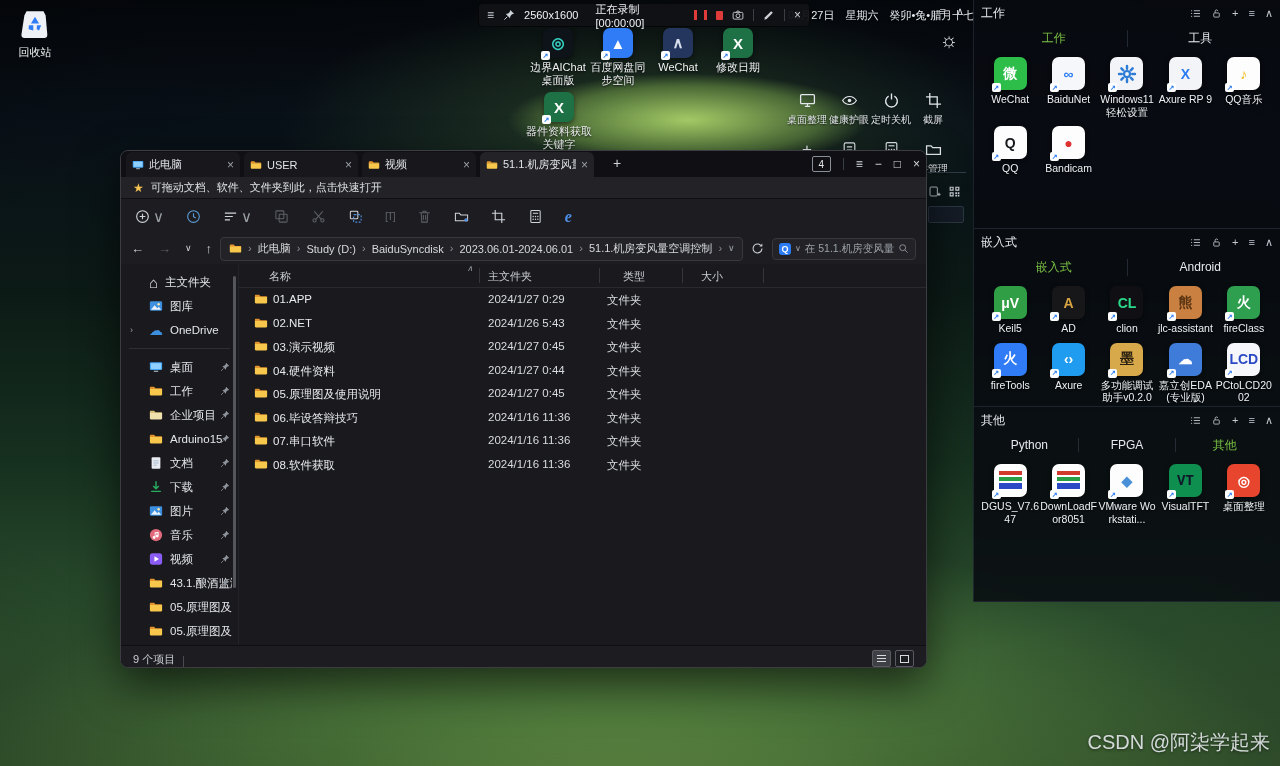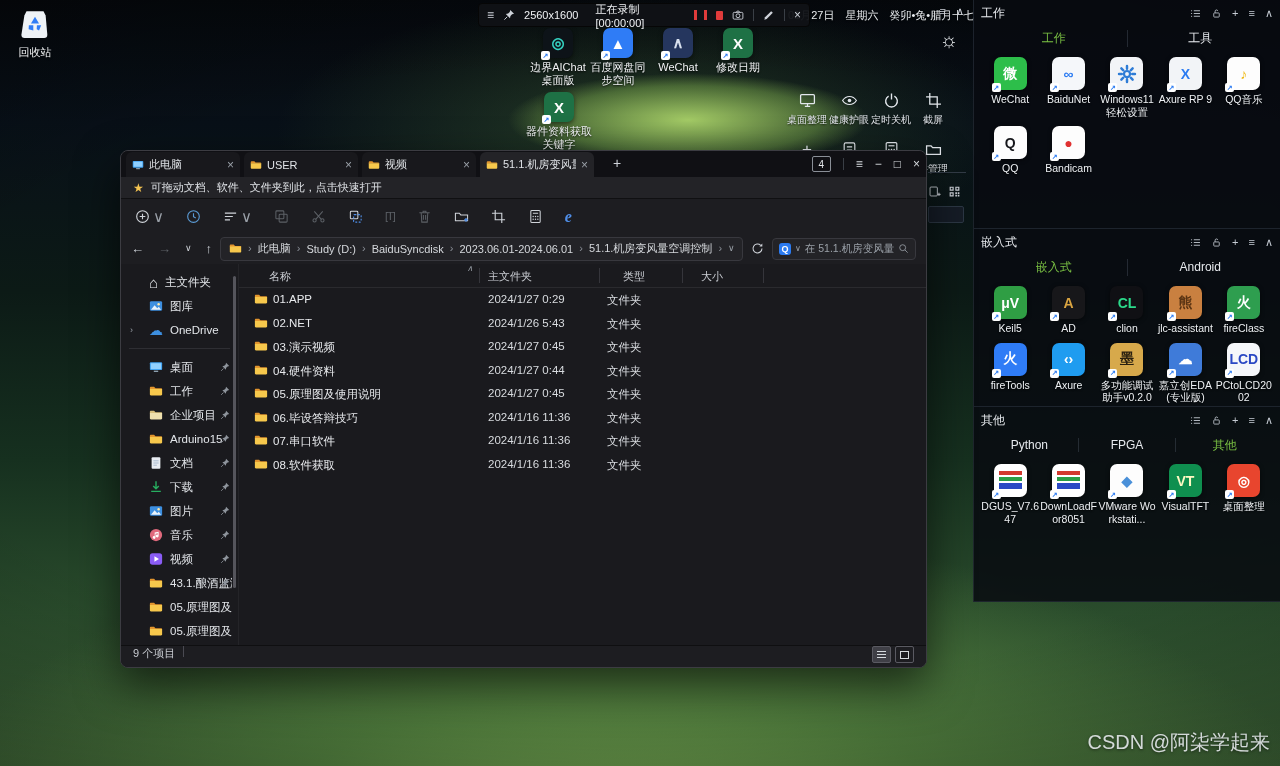--- a/index.html
+++ b/index.html
@@ -129,21 +129,21 @@
   .sidebar{position:absolute;left:0;top:113px;width:118px;bottom:21px;background:#1a1a1e;border-right:1px solid #242428;padding-top:6px;box-sizing:border-box}
   .sitem{position:relative;height:24px;display:flex;align-items:center;padding-left:28px}
   .s-exp{position:absolute;left:9px;font-size:9px;color:#9aa0a8}
   .s-ic{font-size:14px;margin-right:7px}
   .ic-cloud{color:#3d8fe0}
   .ic-home{color:#e8eaed;font-size:15px}
   .s-l{font-size:11.5px;color:#e2e5e9;white-space:nowrap;overflow:hidden;max-width:62px}
   .s-pin{position:absolute;right:8px;font-size:10px;color:#8e949c}
   .s-div{height:1px;background:#2e2e33;margin:6px 8px}
   .s-scroll{position:absolute;right:2px;top:12px;width:3px;height:312px;background:#55555c;border-radius:2px}
-  .sbar{position:absolute;left:0;bottom:0;right:0;height:21px;background:#1d1d21;border-top:1px solid #0f0f11;display:flex;align-items:flex-start;padding:0 12px;font-size:11px;color:#c9ccd2;gap:8px}
+  .sbar{position:absolute;left:0;bottom:0;right:0;height:21px;background:#1d1d21;border-top:1px solid #0f0f11;display:flex;align-items:flex-end;padding:0 12px;font-size:11px;color:#c9ccd2;gap:8px}
   .sbar .vd{width:1px;height:11px;background:#4a4a52}
   .sb-views{margin-left:auto;display:flex;gap:4px}
   .sb-btn{width:17px;height:15px;border:1px solid #5a5a62;border-radius:2px;display:grid;place-items:center;font-size:10px;color:#d6dade}
   .sb-btn.on{background:#3f3f46}
   .sb-lines{width:9px;height:7px;background:repeating-linear-gradient(180deg,#d6dade 0 1px,transparent 1px 3px)}
   .sb-sq{width:7px;height:6px;border:1px solid #d6dade}
   
   .wm{right:10px;bottom:10px;font-size:20px;color:rgba(235,238,241,.88);z-index:40;text-shadow:0 1px 3px rgba(0,0,0,.5)}
 </style>
 </head>
@@ -737,21 +737,21 @@
 
               <b style="color: rgb(74, 144, 217);">◆</b>
               <span class="badge">↗</span>
             </span>
             <span class="tile-l">VMware Workstati...</span>
           </div>
 
           <div class="tile">
             <span class="tile-icon" style="background: rgb(15, 143, 79);">
 
-              <b style="color: #fef9c3;">VT</b>
+              <b style="color: #0f172a; font-family: Liberation Mono, monospace;">VT</b>
               <span class="badge">↗</span>
             </span>
             <span class="tile-l">VisualTFT</span>
           </div>
 
           <div class="tile">
             <span class="tile-icon" style="background: rgb(232, 69, 46);">
 
               <b style="color: rgb(255, 255, 255);">◎</b>
               <span class="badge">↗</span>

